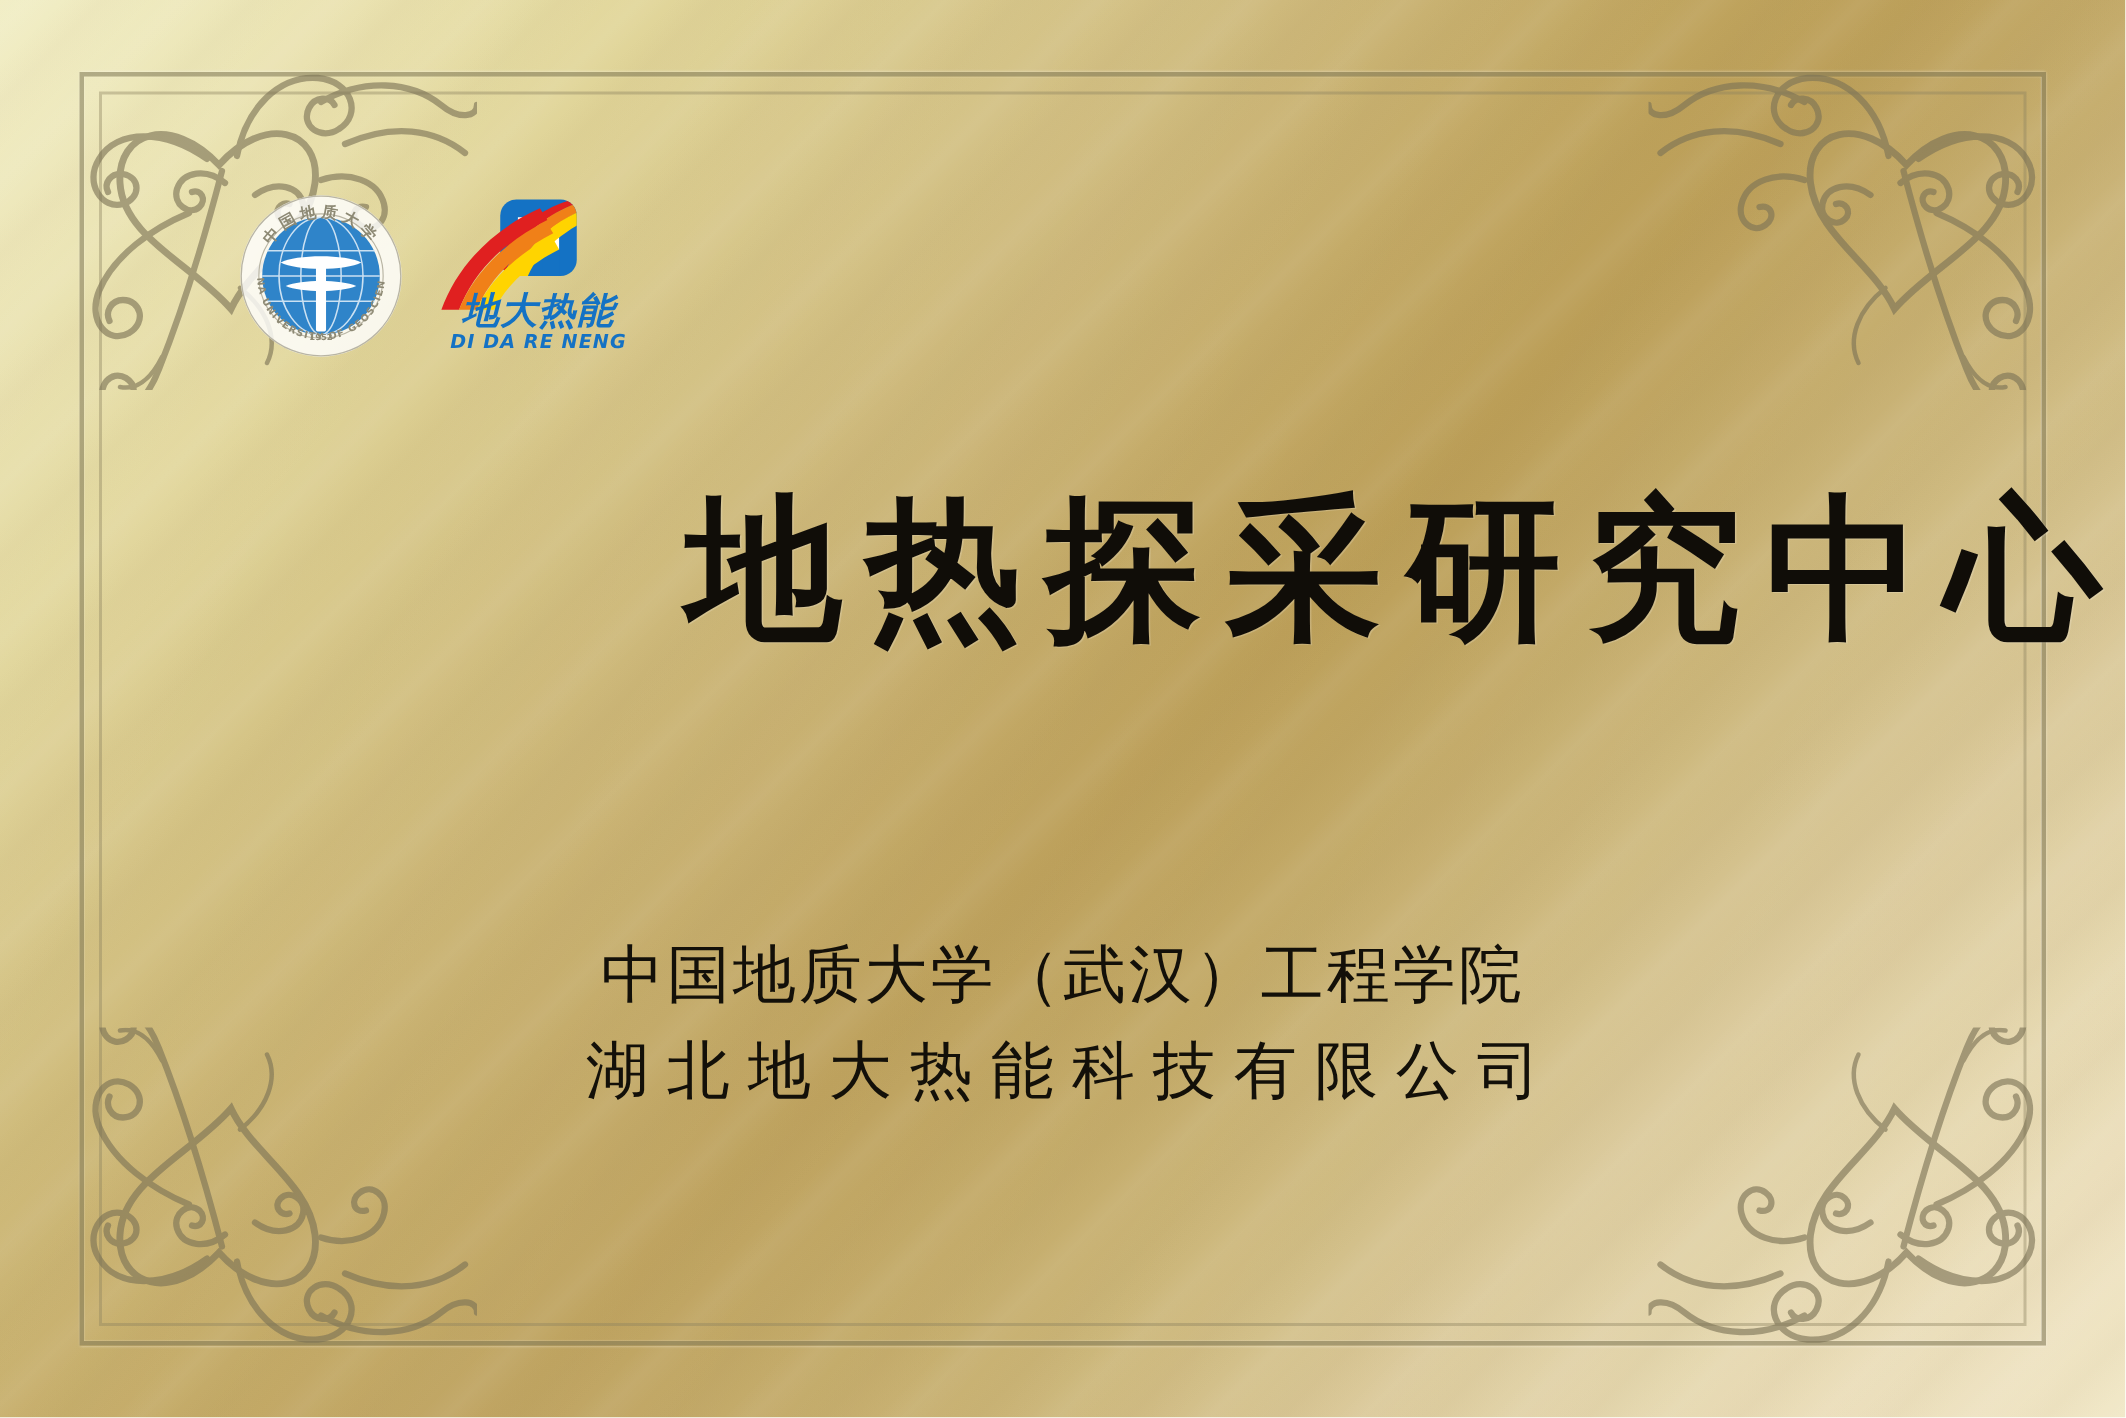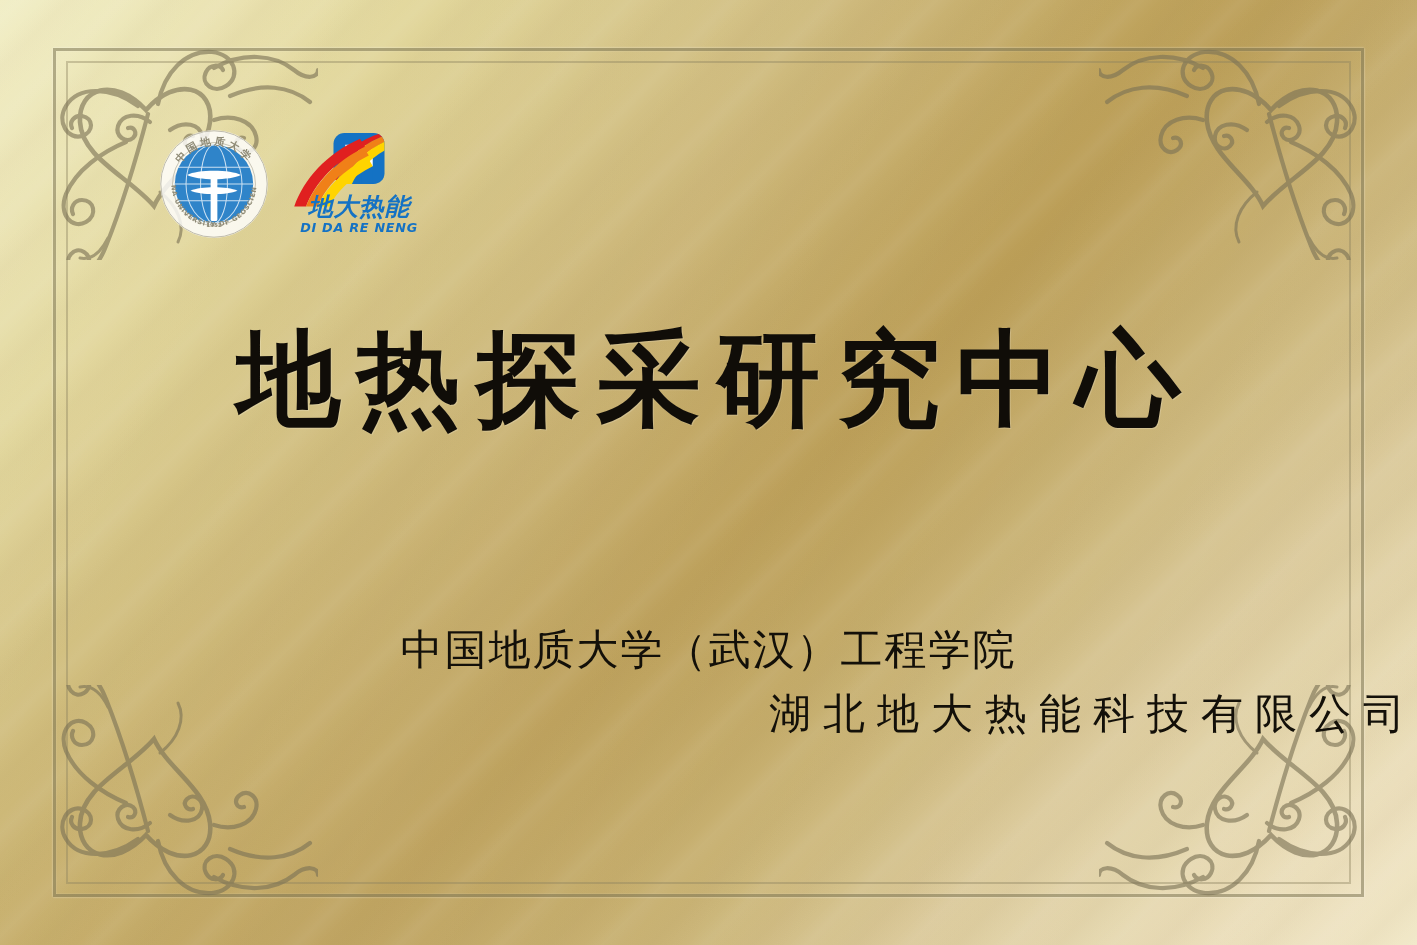--- a/index.html
+++ b/index.html
@@ -101,21 +101,21 @@
   }
   .cug-logo { width: 112px; height: 112px; display: block; }
   .ddrn-logo { display: flex; flex-direction: column; align-items: center; text-align: center; }
   .ddrn-mark { width: 138px; height: 104px; display: block; }
 
   
   .title {
     position: absolute;
     left: 0; right: 0;
     top: 318px;
-    text-align: center;
+    text-align: right;
     font-family: "DejaVu Sans", "Liberation Sans", sans-serif;
     font-size: 104px;
     font-weight: 700;
     letter-spacing: 16px;
     text-indent: 16px;
     color: #100d08;
     line-height: 1.18;
     text-shadow: 1px 1px 0 rgba(255,255,255,0.18);
   }
   .subtitle-block {
@@ -128,21 +128,20 @@
     font-family: "DejaVu Sans", "Liberation Sans", sans-serif;
     font-size: 42px;
     font-weight: 500;
     color: #131009;
     line-height: 1.52;
     letter-spacing: 2px;
   }
   .subtitle.spaced {
     letter-spacing: 12px;
     text-indent: 12px;
-    text-align: right;
   }
 </style>
 </head>
 <body>
 
 <div class="plaque">
 
   <div class="sheen"></div>
   <div class="sheen2"></div>
 

